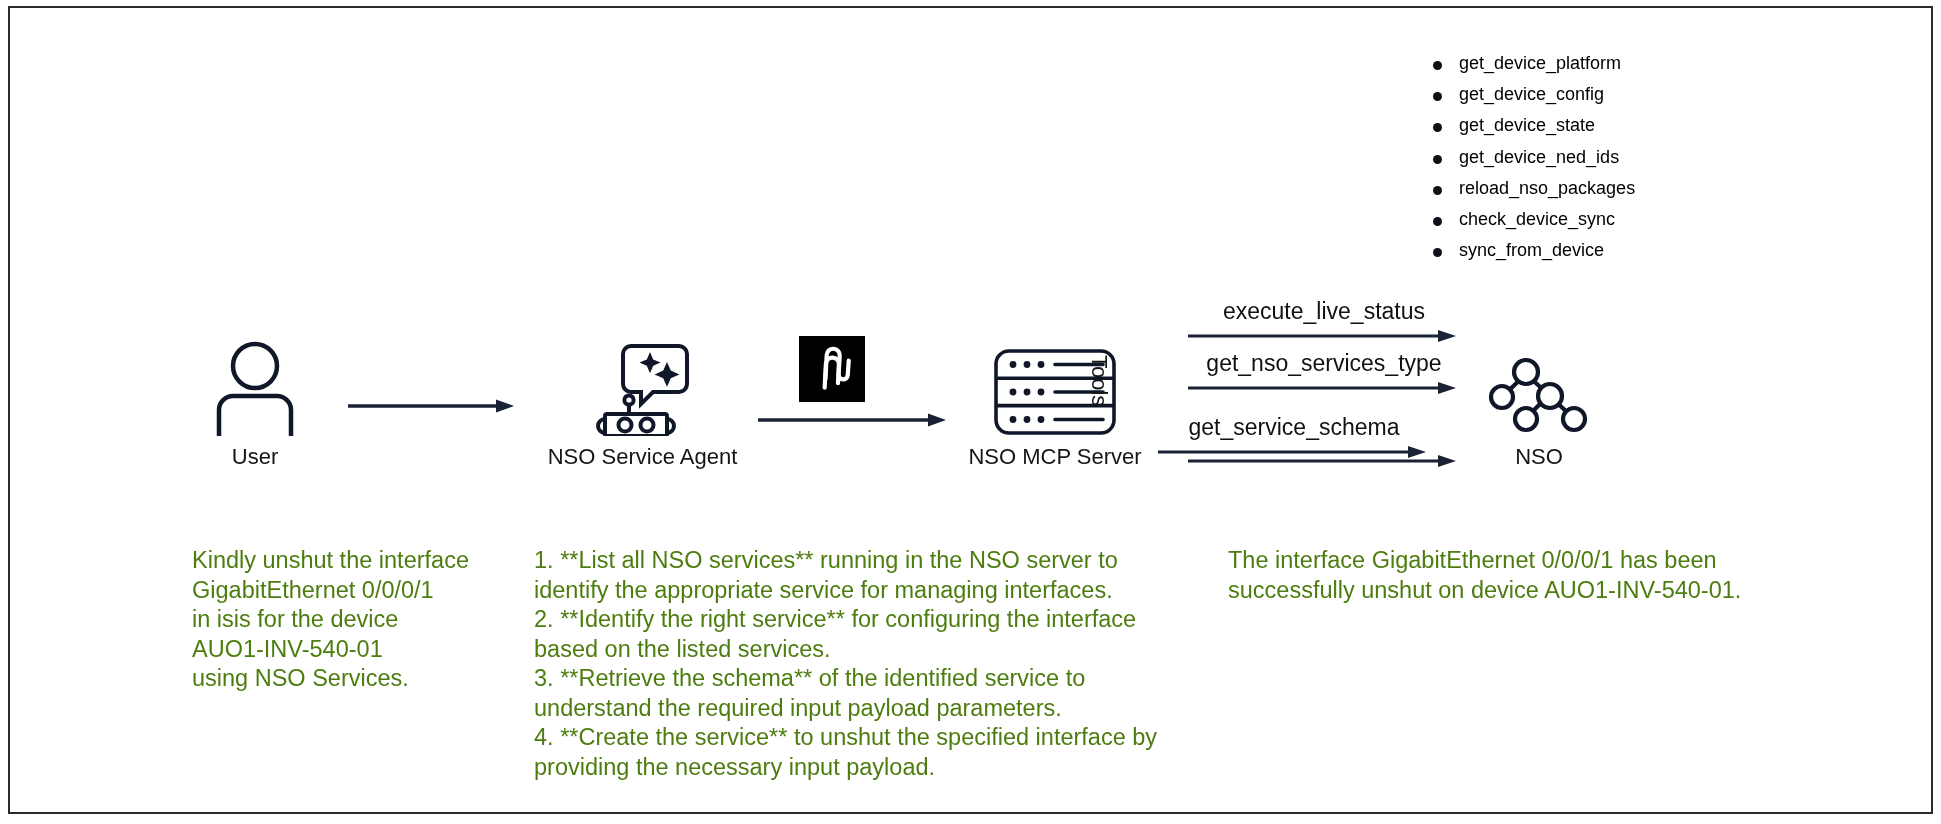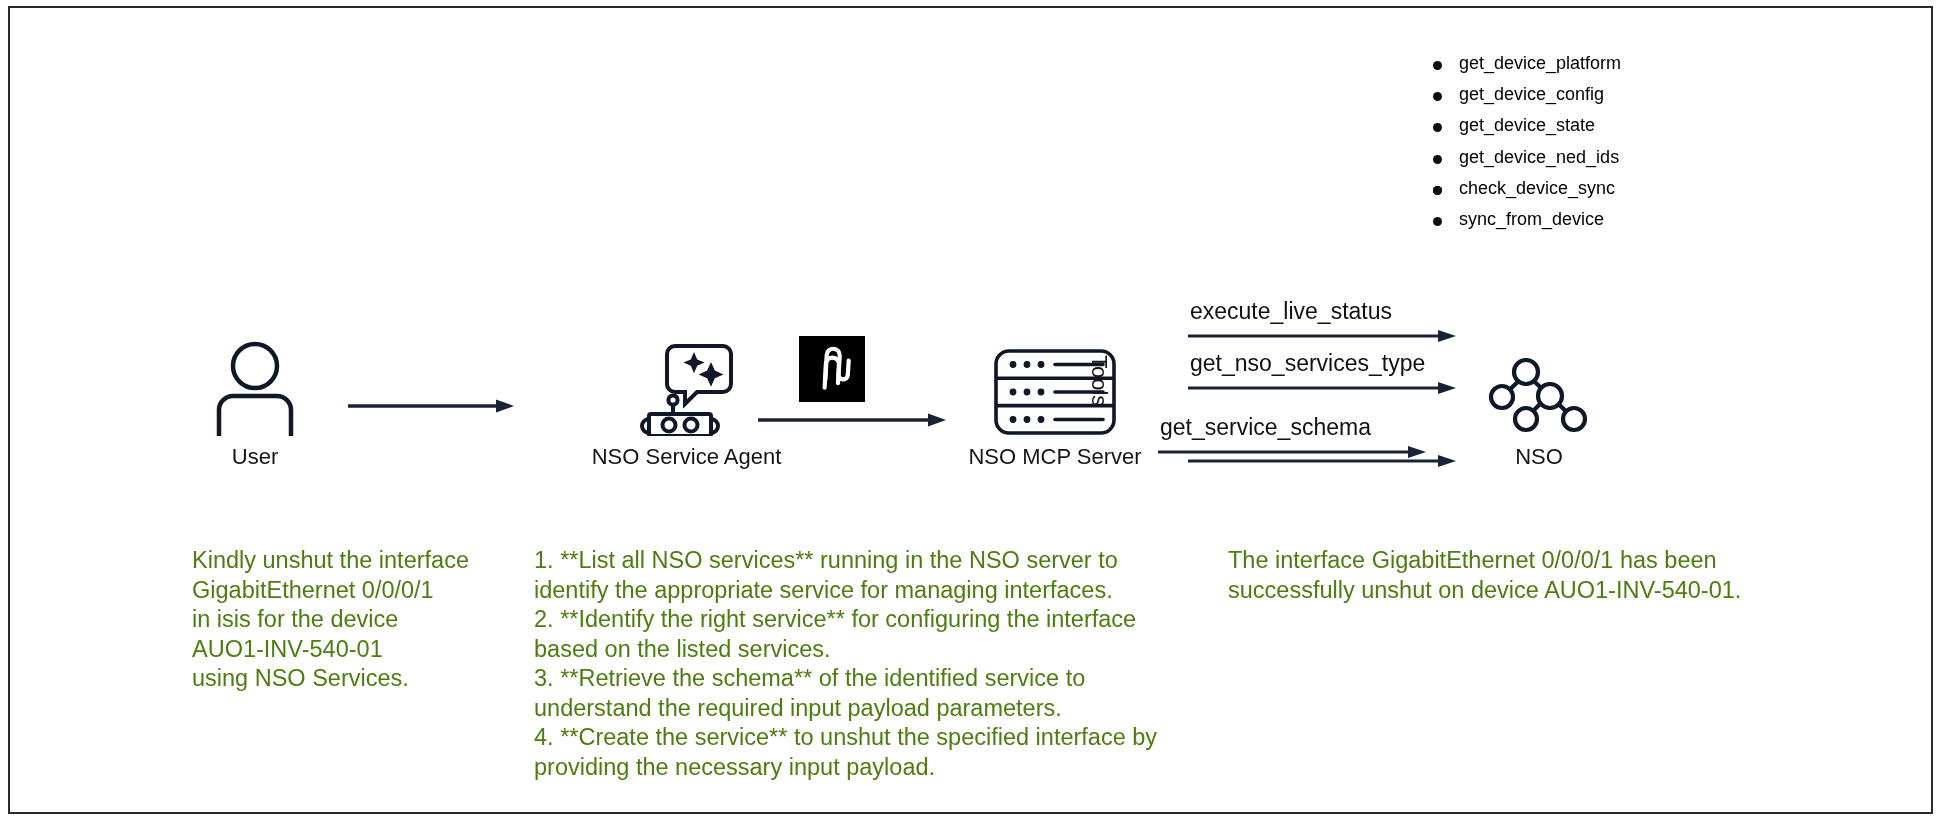--- a/index.html
+++ b/index.html
@@ -86,20 +86,21 @@
   .labeled-arrow {
     position: absolute;
   }
   .labeled-arrow .la-text {
     font-size: 23px;
     line-height: 27px;
     color: #111111;
     white-space: nowrap;
     margin-bottom: 4px;
     padding-left: 2px;
+    text-align: center;
   }
 
   
   .mcp-tile {
     position: absolute;
     width: 66px;
     height: 66px;
     background: #000000;
     display: flex;
     align-items: center;
@@ -143,20 +144,21 @@
     <li>
       <span class="bullet"></span>
       <span>get_device_state</span>
     </li>
     <li>
       <span class="bullet"></span>
       <span>get_device_ned_ids</span>
     </li>
     <li>
       <span class="bullet"></span>
+      <span>reload_nso_packages</span>
     </li>
     <li>
       <span class="bullet"></span>
       <span>check_device_sync</span>
     </li>
     <li>
       <span class="bullet"></span>
       <span>sync_from_device</span>
     </li>
   </ul>
@@ -171,21 +173,21 @@
     <div class="node-label">User</div>
   </div>
 
   <div class="flow-arrow" style="left:348px; top:398px; width:166px;">
     <svg width="166" height="16" viewBox="0 0 166 16">
       <line x1="0" y1="8" x2="150" y2="8" stroke="#1b2236" stroke-width="3.4"></line>
       <polygon points="148,1.5 166,8 148,14.5" fill="#1b2236"></polygon>
     </svg>
   </div>
 
-  <div class="node" style="left:545px; top:340px; width:195px;margin-left:44px;">
+  <div class="node" style="left:545px; top:340px; width:195px;">
     <div class="icon-wrap" style="height:96px;">
       <svg width="104" height="96" viewBox="0 0 104 96">
 
         <path d="M40 6 h48 a8 8 0 0 1 8 8 v30 a8 8 0 0 1 -8 8 h-26 l-12 12 v-12 h-10 a8 8 0 0 1 -8 -8 v-30 a8 8 0 0 1 8 -8 z" fill="none" stroke="#0f1729" stroke-width="4"></path>
         <path d="M59 12 l3.2 7.4 l7.4 3.2 l-7.4 3.2 l-3.2 7.4 l-3.2 -7.4 l-7.4 -3.2 l7.4 -3.2 z" fill="#0f1729"></path>
         <path d="M76 22 l3.8 8.6 l8.6 3.8 l-8.6 3.8 l-3.8 8.6 l-3.8 -8.6 l-8.6 -3.8 l8.6 -3.8 z" fill="#0f1729"></path>
 
         <circle cx="38" cy="60" r="4.6" fill="none" stroke="#0f1729" stroke-width="4"></circle>
         <line x1="38" y1="65" x2="38" y2="74" stroke="#0f1729" stroke-width="4"></line>
 

